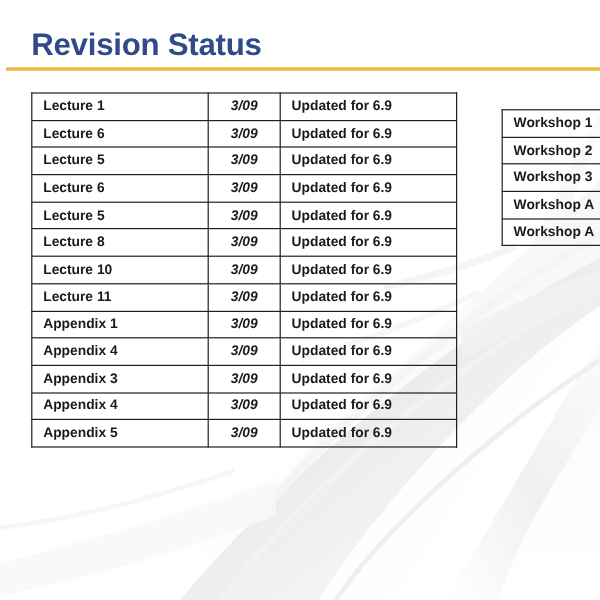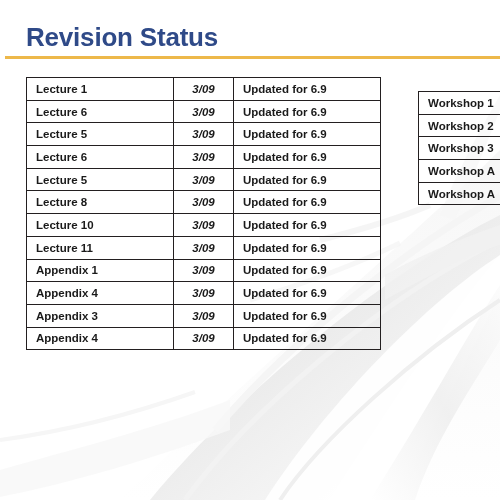--- a/index.html
+++ b/index.html
@@ -191,20 +191,25 @@
       <tr>
         <td class="c-name">Appendix 3</td>
         <td class="c-date">3/09</td>
         <td class="c-note">Updated for 6.9</td>
       </tr>
       <tr>
         <td class="c-name">Appendix 4</td>
         <td class="c-date">3/09</td>
         <td class="c-note">Updated for 6.9</td>
       </tr>
+      <tr>
+        <td class="c-name">Appendix 5</td>
+        <td class="c-date">3/09</td>
+        <td class="c-note">Updated for 6.9</td>
+      </tr>
     </tbody>
 </table>
 
 <table id="workshop-table" class="status-table">
   <tbody>
       <tr>
         <td class="c-name">Workshop 1</td>
       </tr>
       <tr>
         <td class="c-name">Workshop 2</td>

